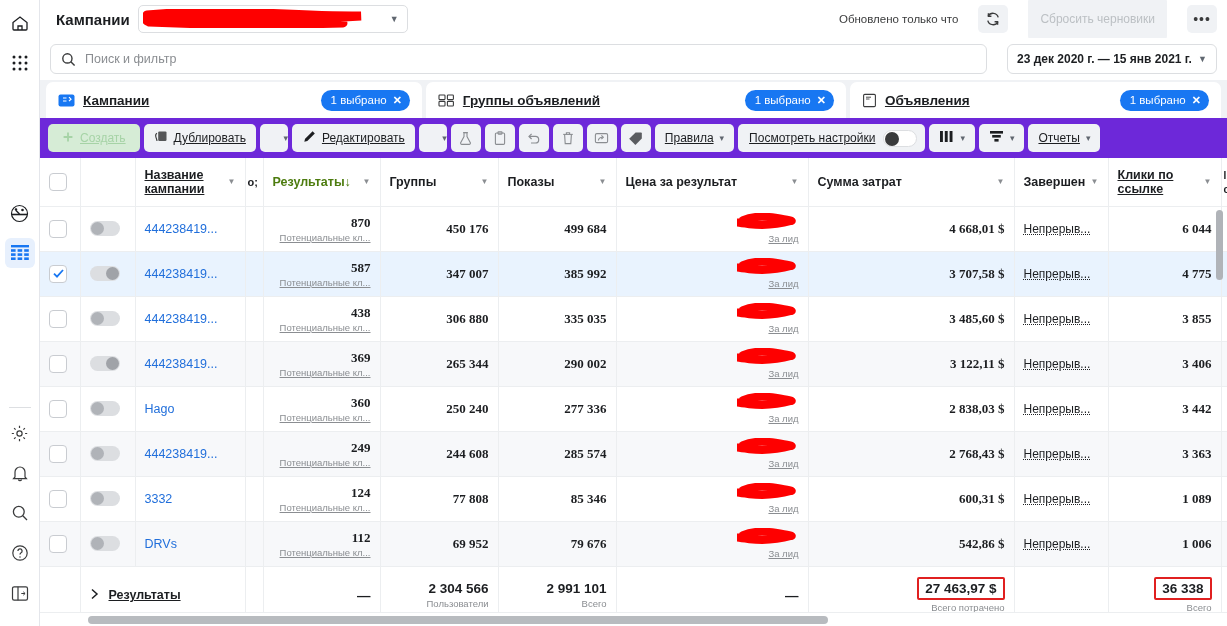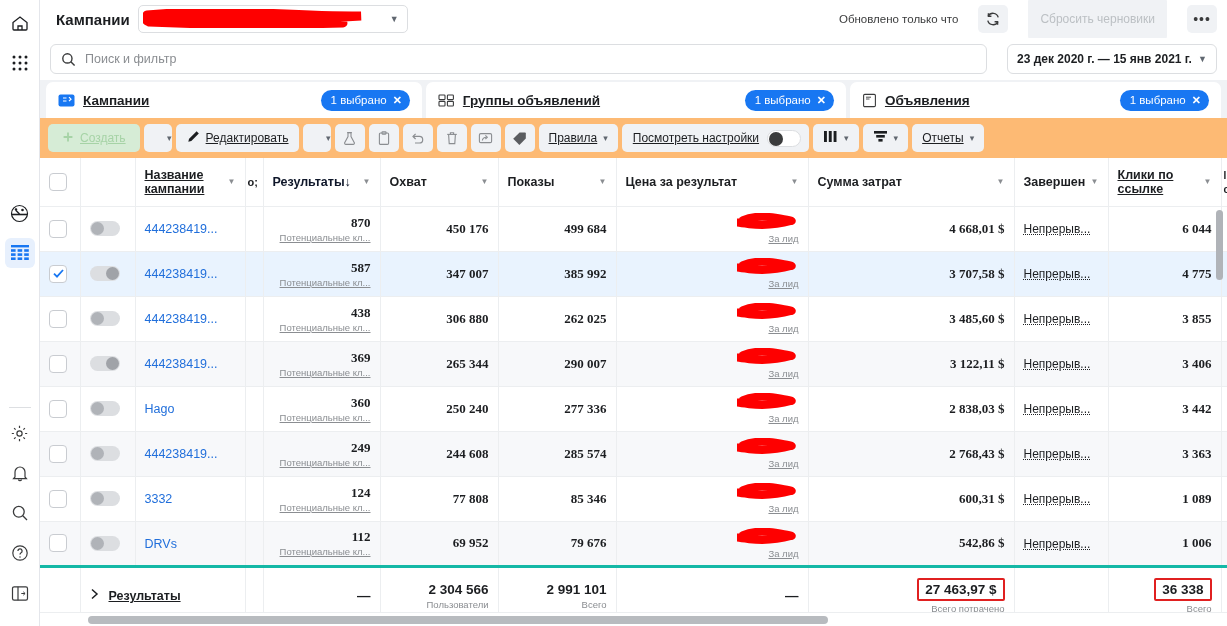--- a/index.html
+++ b/index.html
@@ -102,21 +102,21 @@
   .tab-title { font-size: 13.5px; font-weight: bold; color: #1c1e21; text-decoration: underline; white-space: nowrap; }
   .pill {
     margin-left: auto; background: #1877f2; color: #fff; border-radius: 12px;
     height: 21px; display: flex; align-items: center; gap: 6px;
     padding: 0 8px 0 10px; font-size: 11.5px; white-space: nowrap;
   }
   .pill-x { font-size: 11px; font-weight: bold; }
 
   
   .toolbar {
-    background: #fdba74; height: 40px; display: flex; align-items: center;
+    background: #6d28d9; height: 40px; display: flex; align-items: center;
     gap: 4px; padding: 0 8px;
   }
   .tb {
     height: 28px; border-radius: 5px; background: #f0f2f5;
     display: flex; align-items: center; justify-content: center;
     gap: 6px; padding: 0 10px; font-size: 12px; color: #1c1e21; white-space: nowrap;
   }
   .tb.create { background: #d6ecd6; color: #a6d3a6; padding: 0 14px; }
   .tb.sq { width: 30px; padding: 0; }
   .tb.dd { width: 28px; padding: 0; }
@@ -143,21 +143,21 @@
   th, td { border-right: 1px solid #eceef0; border-bottom: 1px solid #eceef0; }
   thead th {
     height: 48px; background: #fff; vertical-align: middle;
     font-size: 12.5px; font-weight: bold; color: #1c1e21;
     padding: 0 9px; text-align: left; position: relative;
   }
   thead th .hdr { display: flex; align-items: center; }
   thead th .htxt { text-decoration: underline; line-height: 14px; }
   thead th .htxt.nu { text-decoration: none; }
   thead th .hcaret { margin-left: auto; color: #8a8d91; font-size: 8px; }
-  thead th.sorted .htxt { color: #0f172a; text-decoration: none; }
+  thead th.sorted .htxt { color: #4d7c0f; text-decoration: none; }
   tbody td {
     height: 45px; font-size: 13px; color: #1c1e21; padding: 0 9px;
     vertical-align: middle; position: relative;
   }
   tbody tr.alt td { background: #f7f8fa; }
   tbody tr.sel td { background: #e9f3fe; }
   .num { text-align: right; font-weight: bold; font-size: 13px; font-family: Liberation Serif, serif; }
   .sub { font-size: 9.5px; color: #8a8d91; text-decoration: underline; text-align: right; margin-top: 1px; white-space: nowrap; overflow: hidden; }
   .cell-stack { display: flex; flex-direction: column; justify-content: center; height: 100%; }
   .camp-link { color: #216fdb; font-size: 12.5px; }
@@ -169,21 +169,21 @@
   }
   .cb.on { color: #1877f2; }
   .sw {
     width: 30px; height: 15px; border-radius: 8px; background: #dcdee1; position: relative;
   }
   .sw i { position: absolute; top: 1px; width: 13px; height: 13px; border-radius: 50%; background: #b0b3b8; }
   .sw.off i { left: 1px; }
   .sw.on i { right: 1px; background: #a0a3a8; }
 
   
-  tr.totals td { height: 58px; background: #fff; border-top: 3px solid #14b8a6; border-bottom: none; }
+  tr.totals td { height: 58px; background: #fff; border-top: 1px solid #14b8a6; border-bottom: none; }
   .tot-label { display: flex; align-items: center; gap: 10px; font-size: 12.5px; font-weight: bold; text-decoration: underline; }
   .tot-num { text-align: right; font-weight: bold; font-size: 13.5px; }
   .tot-sub { text-align: right; font-size: 9.5px; color: #8a8d91; margin-top: 2px; }
   .boxed {
     display: inline-block; border: 2px solid #e02020; padding: 2px 6px; border-radius: 2px;
   }
 
   
   .vscroll {
     position: absolute; right: 4px; top: 52px; width: 7px; height: 70px;
@@ -377,20 +377,29 @@
   </div>
 
   <div class="toolbar">
     <div class="tb create">
       <span>
         <svg width="12" height="12" viewBox="0 0 12 12" stroke="#a6d3a6" stroke-width="1.8">
             <path d="M6 1.6v8.8M1.6 6h8.8"></path>
           </svg>
       </span>
       <span class="lbl">Создать</span>
+    </div>
+    <div class="tb">
+      <span>
+        <svg width="14" height="14" viewBox="0 0 14 14" fill="none" stroke="#3a3b3c" stroke-width="1.1">
+          <rect x="4.2" y="1.4" width="8.3" height="9.6" rx="1.2" fill="#3a3b3c" stroke="none" opacity="0.85"></rect>
+          <path d="M3 3.2C1.8 3.8 1.4 5 1.8 6.6c.3 1.4 1 2.6 1.2 4.4"></path>
+        </svg>
+      </span>
+      <span class="lbl">Дублировать</span>
     </div>
     <div class="tb dd">
       <span class="caret">▾</span>
     </div>
     <div class="tb">
       <span>
         <svg width="14" height="14" viewBox="0 0 14 14" fill="#1c1e21">
           <path d="M10.6 1.2l2.2 2.2-7.5 7.5-3 .8.8-3z"></path>
         </svg>
       </span>
@@ -504,21 +513,21 @@
             <span class="htxt nu" style="font-size:11px">о;</span>
           </th>
           <th class="sorted">
             <div class="hdr">
               <span class="htxt">Результаты↓</span>
               <span class="hcaret">▼</span>
             </div>
           </th>
           <th>
             <div class="hdr">
-              <span class="htxt nu">Охват</span>
+              <span class="htxt nu">Группы</span>
               <span class="hcaret">▼</span>
             </div>
           </th>
           <th>
             <div class="hdr">
               <span class="htxt nu">Показы</span>
               <span class="hcaret">▼</span>
             </div>
           </th>
           <th>
@@ -641,21 +650,21 @@
         <span class="camp-link">444238419...</span>
       </td>
       <td style="padding:0"></td>
       <td>
         <div class="cell-stack">
           <div class="num">438</div>
           <div class="sub">Потенциальные кл...</div>
         </div>
       </td>
       <td class="num">306 880</td>
-      <td class="num">262 025</td>
+      <td class="num">335 035</td>
       <td>
         <div class="cell-stack" style="align-items:flex-end">
           <div><svg class="redaction" width="62" height="16" viewBox="0 0 62 16">
                     <path d="M6 7.2 Q18.599999999999998 1.6 38.44 4.8 T54 8 Q34.1 13.6 12.4 11.2 T8 9.6" stroke="#fe0000" stroke-width="8" fill="none" stroke-linecap="round"></path>
                   </svg></div>
           <div class="sub">За лид</div>
         </div>
       </td>
       <td class="num">3 485,60 $</td>
       <td>
@@ -677,21 +686,21 @@
         <span class="camp-link">444238419...</span>
       </td>
       <td style="padding:0"></td>
       <td>
         <div class="cell-stack">
           <div class="num">369</div>
           <div class="sub">Потенциальные кл...</div>
         </div>
       </td>
       <td class="num">265 344</td>
-      <td class="num">290 007</td>
+      <td class="num">290 002</td>
       <td>
         <div class="cell-stack" style="align-items:flex-end">
           <div><svg class="redaction" width="62" height="16" viewBox="0 0 62 16">
                     <path d="M6 7.2 Q18.599999999999998 1.6 38.44 4.8 T54 8 Q34.1 13.6 12.4 11.2 T8 9.6" stroke="#fe0000" stroke-width="8" fill="none" stroke-linecap="round"></path>
                   </svg></div>
           <div class="sub">За лид</div>
         </div>
       </td>
       <td class="num">3 122,11 $</td>
       <td>

